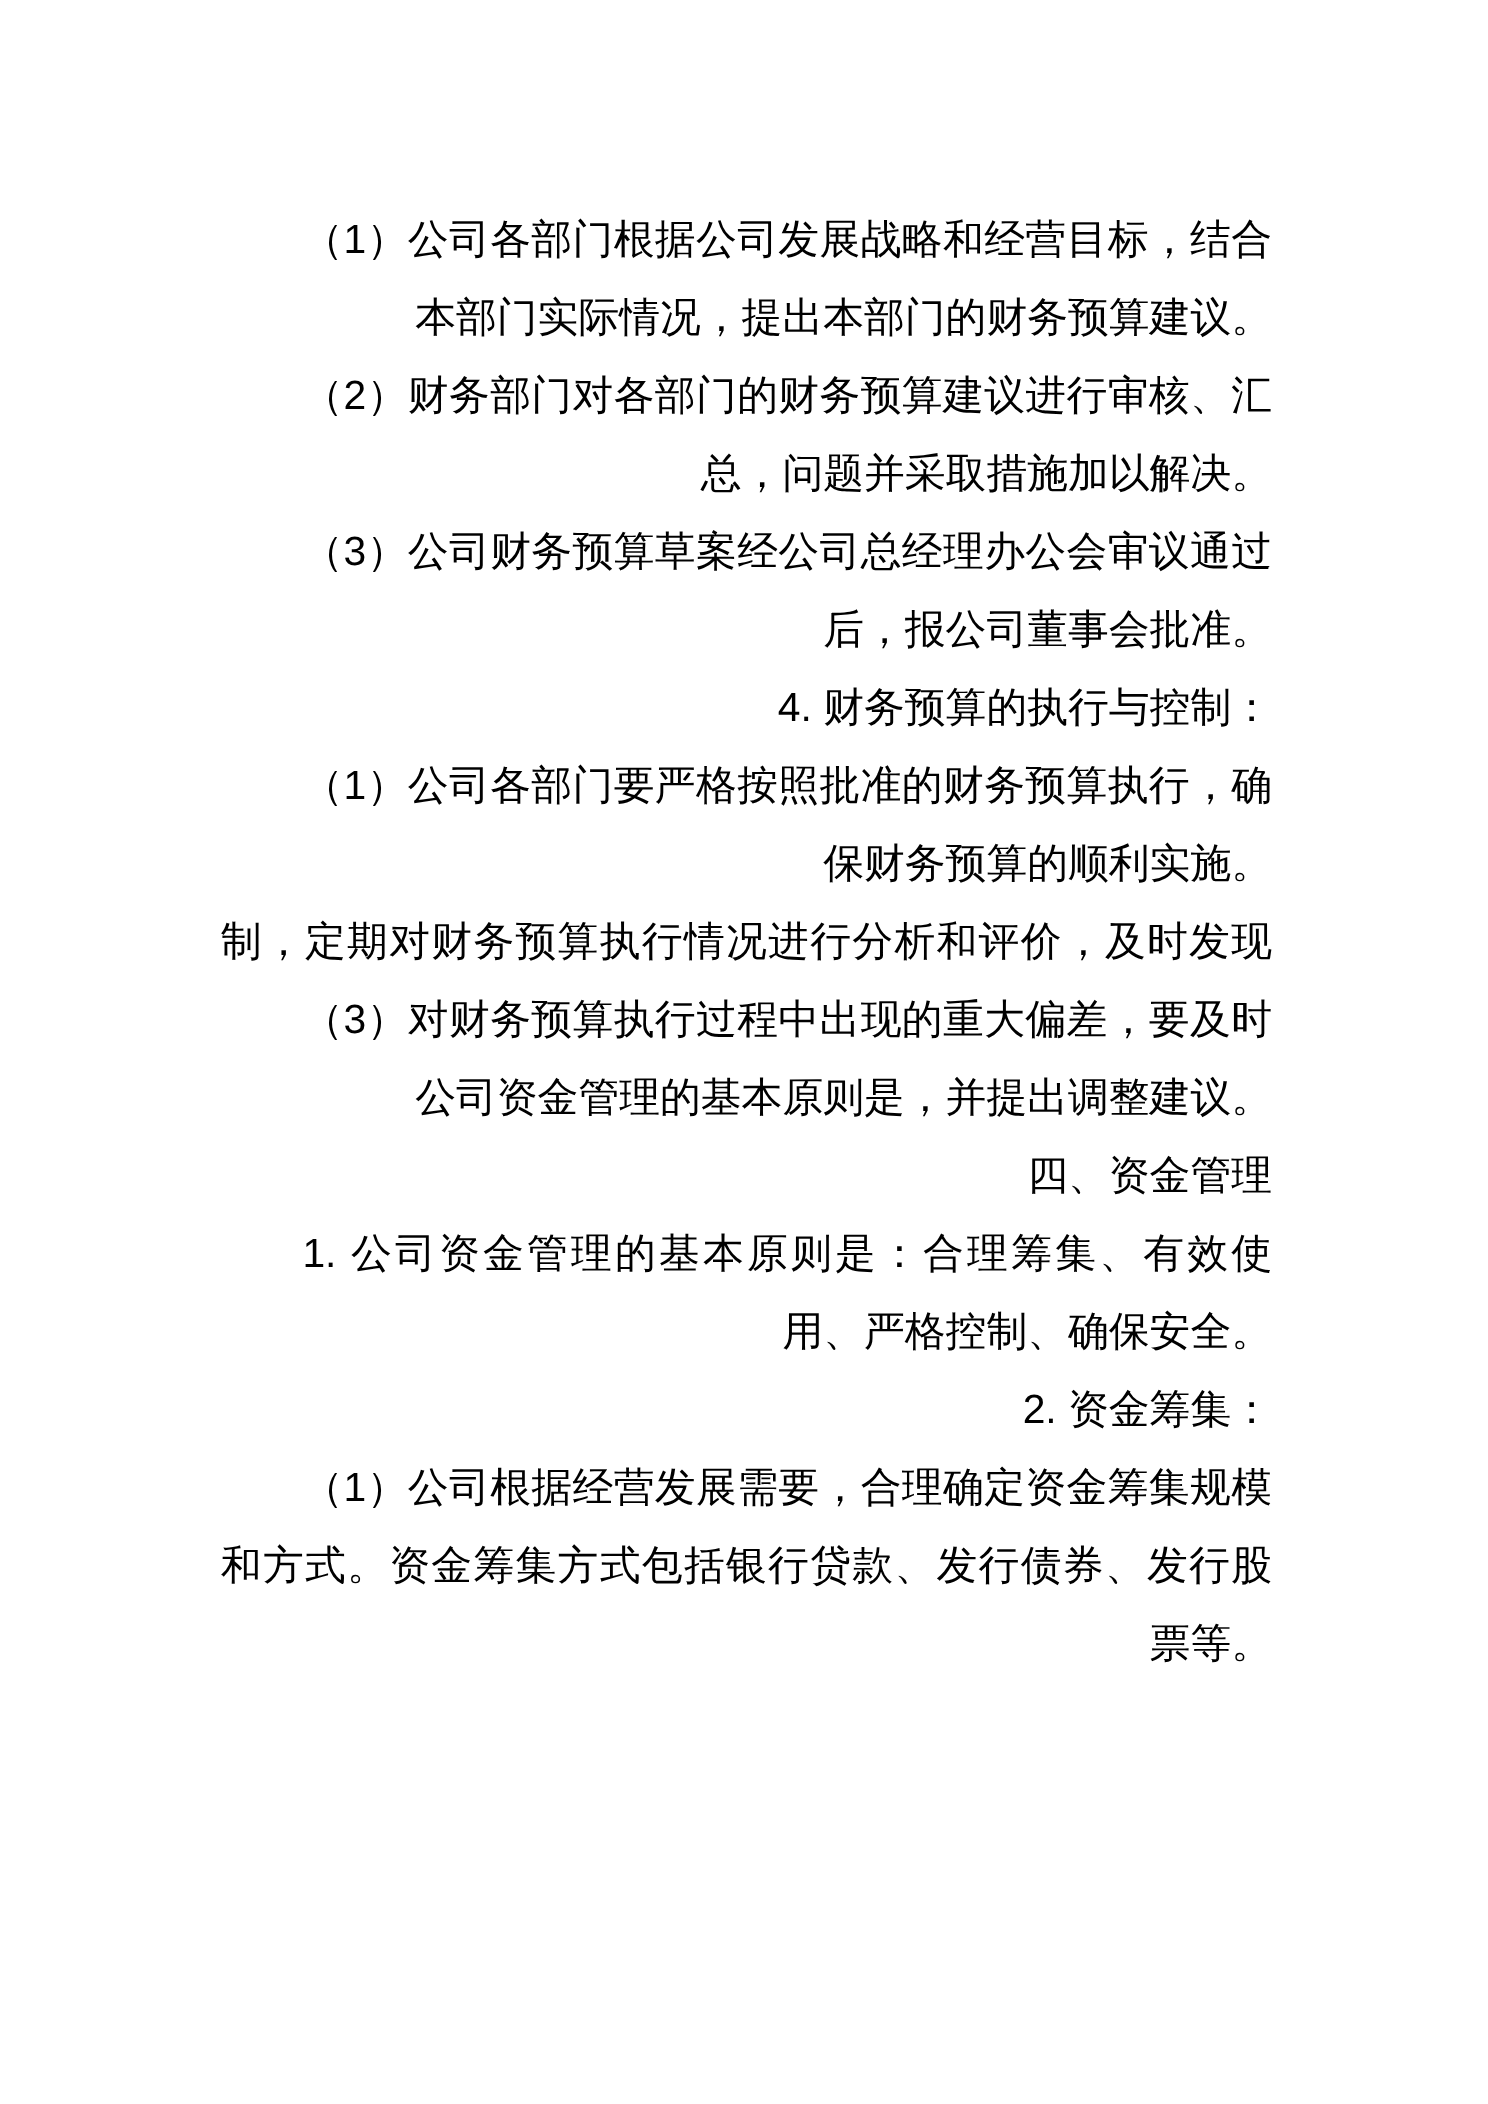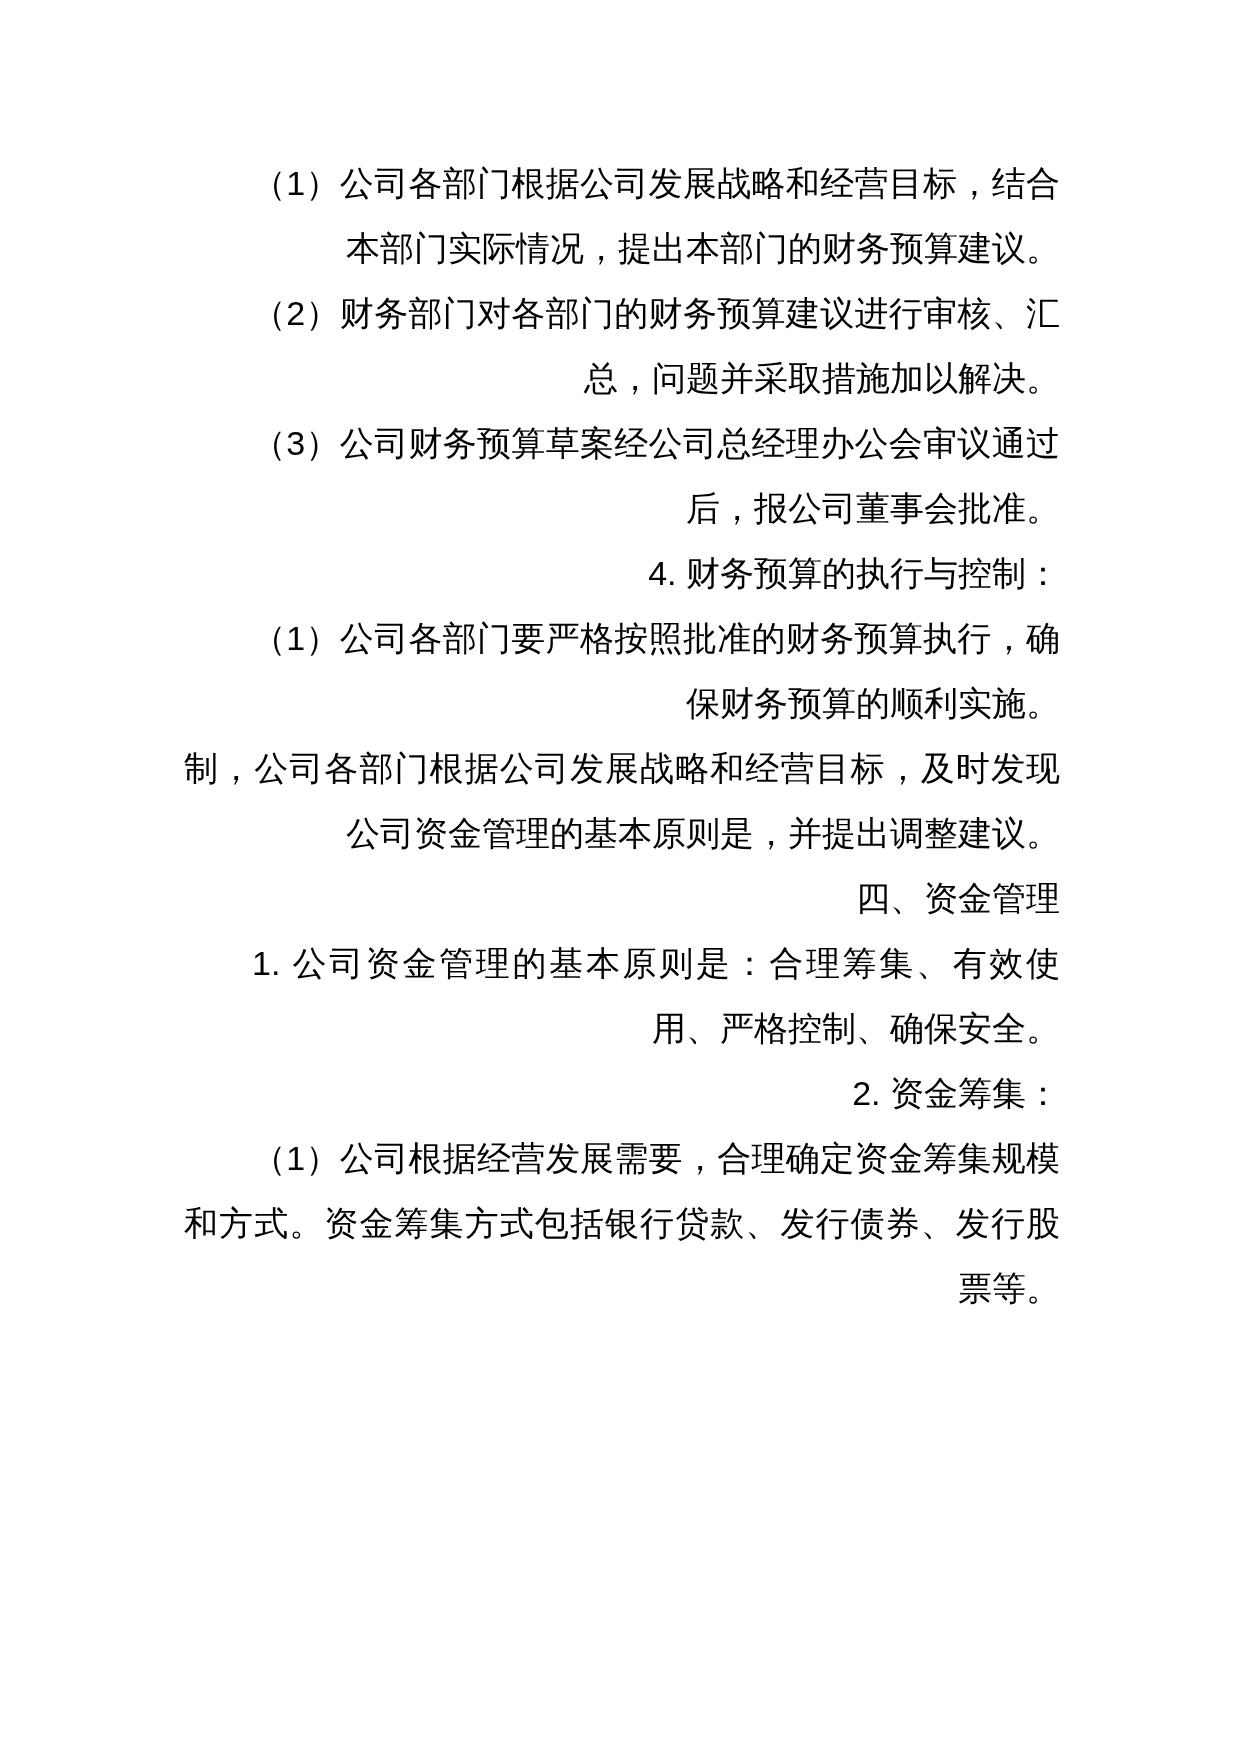--- a/index.html
+++ b/index.html
@@ -10,21 +10,21 @@
   .page {
     position: relative;
     width: 1240px;
     height: 1753px;
     background: #ffffff;
     overflow: hidden;
     font-family: "Liberation Sans", "DejaVu Sans", sans-serif;
   }
   .doc-body {
     position: absolute;
-    top: 151px;
+    top: 168px;
     left: 184px;
     width: 876px;
     color: #000000;
     font-size: 34px;
     line-height: 65px;
     font-weight: 400;
     -webkit-font-smoothing: antialiased;
   }
   .line {
     width: 100%;
@@ -50,21 +50,22 @@
   <div class="doc-body">
       <div class="line indent fill">（1）公司各部门根据公司发展战略和经营目标，结合</div>
       <div class="line">本部门实际情况，提出本部门的财务预算建议。</div>
       <div class="line indent fill">（2）财务部门对各部门的财务预算建议进行审核、汇</div>
       <div class="line">总，问题并采取措施加以解决。</div>
       <div class="line indent fill">（3）公司财务预算草案经公司总经理办公会审议通过</div>
       <div class="line">后，报公司董事会批准。</div>
       <div class="line indent">4. 财务预算的执行与控制：</div>
       <div class="line indent fill">（1）公司各部门要严格按照批准的财务预算执行，确</div>
       <div class="line">保财务预算的顺利实施。</div>
-      <div class="line fill">制，公司各部门根据公司发展战略和经营目标，及时发现</div>
+      <div class="line fill">制，定期对财务预算执行情况进行分析和评价，及时发现</div>
+      <div class="line indent fill">（3）对财务预算执行过程中出现的重大偏差，要及时</div>
       <div class="line">公司资金管理的基本原则是，并提出调整建议。</div>
       <div class="line indent">四、资金管理</div>
       <div class="line indent fill">1. 公司资金管理的基本原则是：合理筹集、有效使</div>
       <div class="line">用、严格控制、确保安全。</div>
       <div class="line indent">2. 资金筹集：</div>
       <div class="line indent fill">（1）公司根据经营发展需要，合理确定资金筹集规模</div>
       <div class="line fill">和方式。资金筹集方式包括银行贷款、发行债券、发行股</div>
       <div class="line">票等。</div>
     </div>
 </div>

